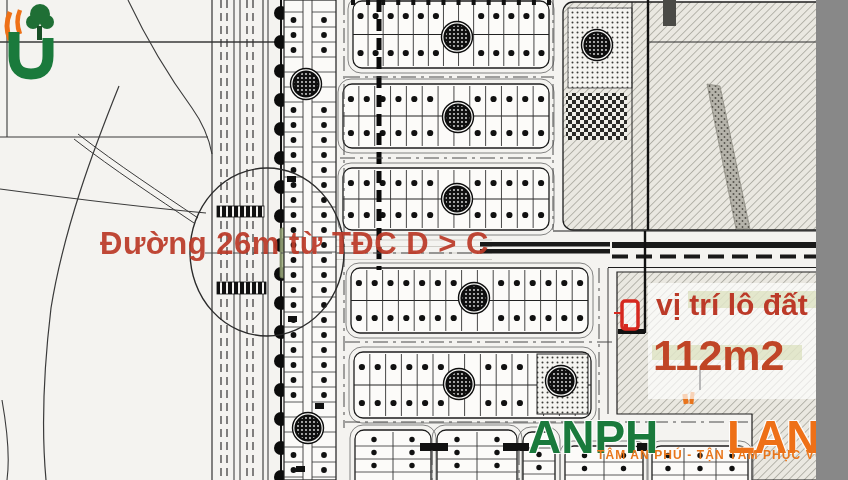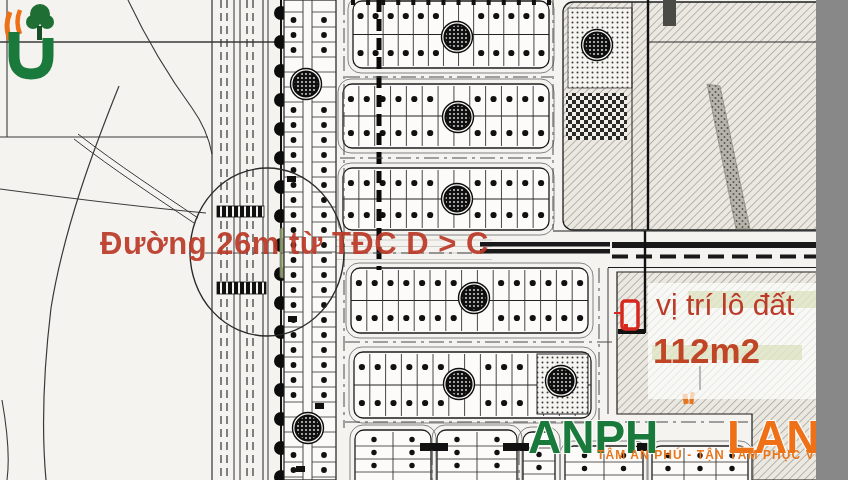--- a/index.html
+++ b/index.html
@@ -14,25 +14,25 @@
     left:100px;top:226px;
     font-size:31px;font-weight:bold;letter-spacing:.5px;
     color:var(--annotation-red,#bf3a2c);opacity:.93;z-index:4;
   }
   .plot-box{
     left:648px;top:283px;width:180px;height:116px;
     background:rgba(255,255,255,.68);z-index:2;
   }
   .smudge{position:absolute;background:#cdd6a3;opacity:.5;z-index:2;}
   .plot-line1{
-    left:656px;top:288px;font-size:30px;font-weight:normal;
+    left:656px;top:288px;font-size:30px;font-weight:bold;
     color:var(--annotation-red,#bc3a28);z-index:4;
   }
   .plot-line2{
-    left:653px;top:331px;font-size:35px;font-weight:bold;
+    left:653px;top:331px;font-size:43px;font-weight:bold;
     color:#c04526;z-index:4;
   }
   .logo{position:absolute;left:0;top:0;z-index:5;}
   .logo-part{
     position:absolute;font-size:46px;font-weight:bold;line-height:1;
     text-shadow:-1px -1px 0 #ffffffcc,1px -1px 0 #ffffffcc,-1px 1px 0 #ffffffcc,1px 1px 0 #ffffffcc;
   }
   .logo-anph{left:528px;top:414px;color:var(--logo-green,#1a7a3c);letter-spacing:0px;}
   .logo-land{left:727px;top:414px;color:var(--logo-orange,#ee7017);letter-spacing:-1px;}
   .logo-u{position:absolute;left:664px;top:383px;width:58px;height:82px;}

